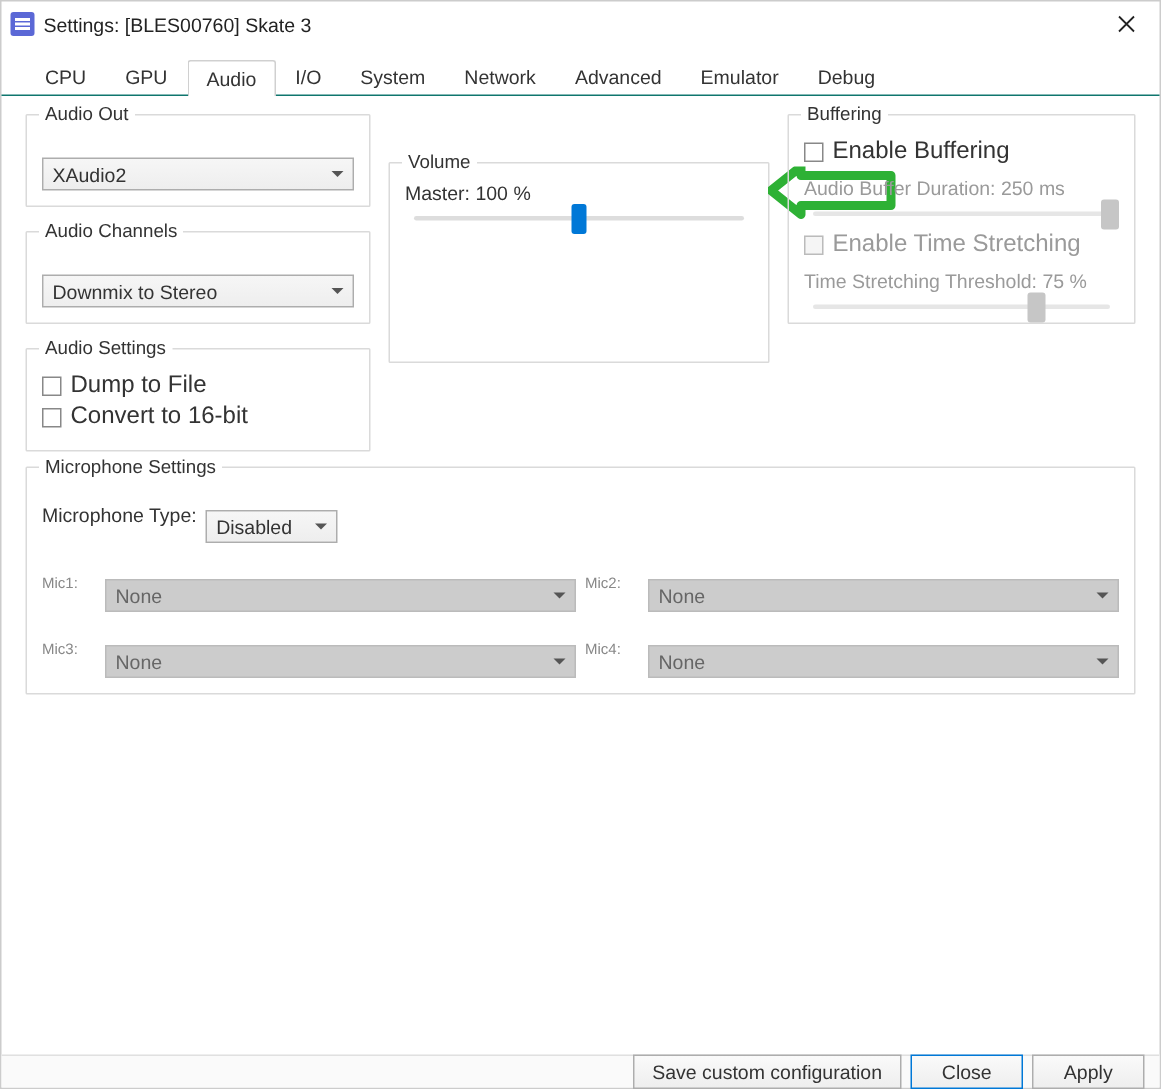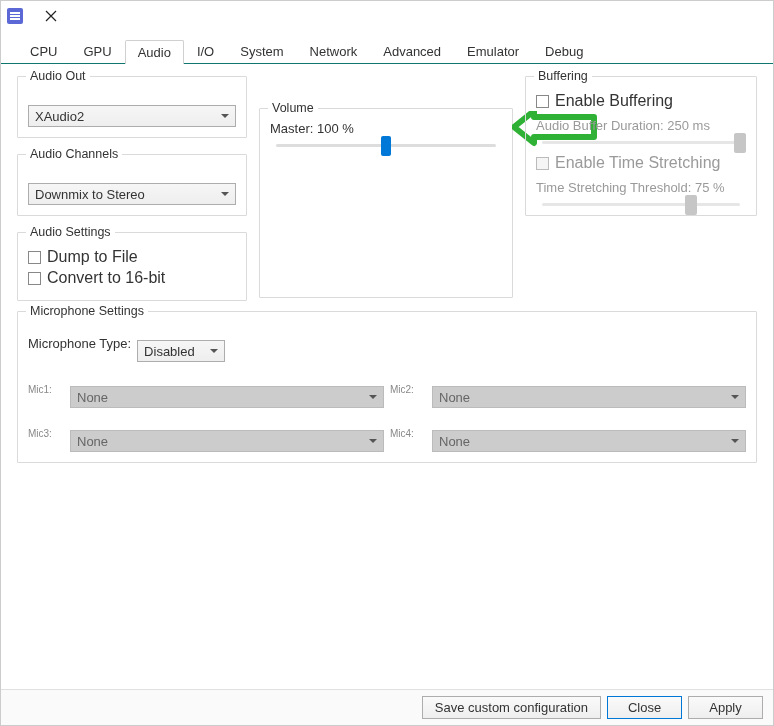--- a/index.html
+++ b/index.html
@@ -42,33 +42,34 @@
   .slider-thumb.gray { background:#c6c6c6; width:12px; height:20px; border-radius:2px; }
   .slider-label { font-size:13px; margin-bottom:6px; }
   .label-gray { color:#9a9a9a; }
 
   .micgrid { display:grid; grid-template-columns: 36px 1fr 36px 1fr; gap:6px 6px; align-items:center; margin-top:8px; }
   .micgrid .lbl { font-size:10px; color:#888; text-align:left; }
 
   .description-box { border:1px solid #dadada; margin-top:auto; padding:12px 10px 12px 10px; position:relative; height:70px; }
   .description-box .legend { position:absolute; top:-8px; left:8px; background:#fff; padding:0 4px; font-size:12.5px; }
 
-  .footer { height:36px; border-top:1px solid #e0e0e0; display:flex; justify-content:flex-end; align-items:center; gap:6px; padding-right:10px; background:#fafafa; }
+  .footer { height:22px; border-top:1px solid #e0e0e0; display:flex; justify-content:flex-end; align-items:center; gap:6px; padding-right:10px; background:#fafafa; }
   .btn { min-width:75px; height:23px; border:1px solid #adadad; background:linear-gradient(#fafafa,#eee); font-size:13px; padding:0 12px; display:inline-flex; align-items:center; justify-content:center; cursor:pointer; }
   .btn.primary { border-color:#0078d7; }
   
   .arrow-annotation { position:absolute; left:252px; top:2px; pointer-events:none; }
 </style>
 </head>
 <body>
 
 <div class="window">
 
   <div class="titlebar">
     <div class="icon"></div>
+    <div class="title">Settings: [BLES00760] Skate 3</div>
     <div class="close">
       <svg viewBox="0 0 12 12">
           <path d="M1 1 L11 11 M11 1 L1 11" stroke="#222" stroke-width="1.2"></path>
         </svg>
     </div>
   </div>
 
   <div class="tabs">
     <div class="tab">CPU</div>
     <div class="tab">GPU</div>
@@ -104,21 +105,21 @@
             <span>Dump to File</span>
           </div>
           <div class="checkbox-row">
             <span class="checkbox"></span>
             <span>Convert to 16-bit</span>
           </div>
         </div>
       </div>
 
       <div class="col-mid">
-        <div class="groupbox" style="height:190px; position:relative;margin-top:40px;">
+        <div class="groupbox" style="height:134px; position:relative;margin-top:40px;">
           <span class="legend">Volume</span>
           <div class="slider-label">Master: 100 %</div>
           <div class="slider-wrap">
             <div class="slider-track">
                 <div class="slider-thumb" style="left:50%;"></div>
               </div>
           </div>
 
           <svg class="arrow-annotation" width="90" height="44">
             <path d="M 82 6 L 22 6 L 22 0 L 2 16 L 22 32 L 22 26 L 82 26 Z" fill="none" stroke="#2eb135" stroke-width="6" stroke-linejoin="round"></path>

